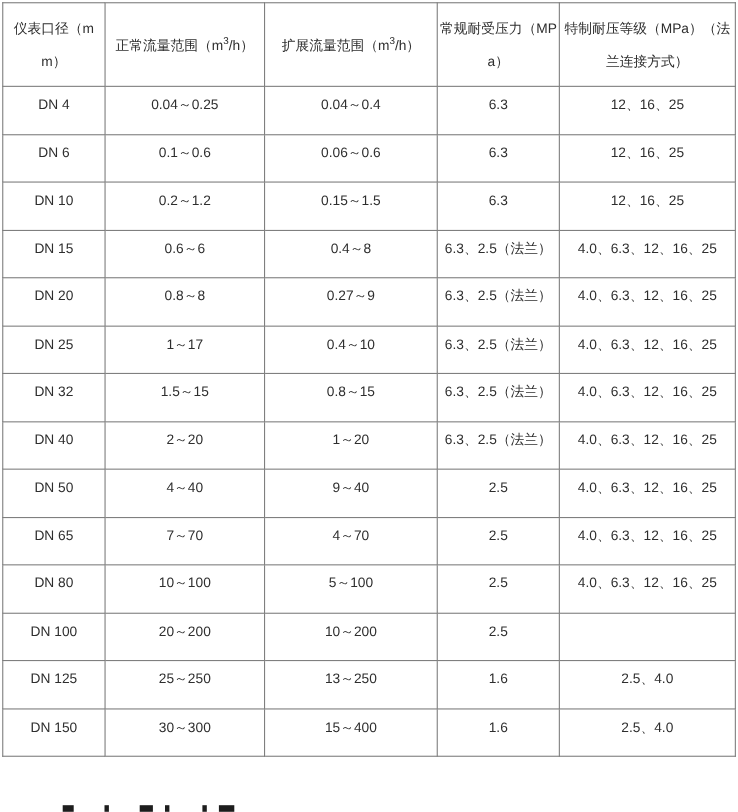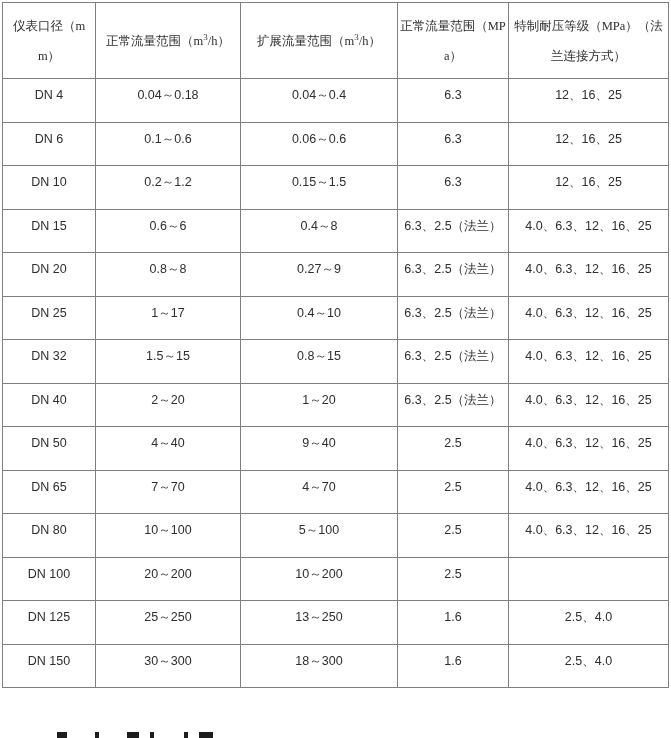--- a/index.html
+++ b/index.html
@@ -32,21 +32,20 @@
     font-weight: normal;
     padding: 0 2px;
     overflow: hidden;
   }
   .spec-table thead tr {
     height: 76px;
   }
   .spec-table th {
     vertical-align: middle;
     line-height: 30px;
-    font-family: Liberation Serif, serif;
   }
   .spec-table tbody tr {
     height: 43.5px;
   }
   .spec-table td {
     vertical-align: top;
     padding-top: 9px;
     line-height: 15px;
   }
   .hdr-line {
@@ -96,33 +95,33 @@
         <div class="hdr-line">仪表口径（m</div>
         <div class="hdr-line">m）</div>
       </th>
       <th>
         <span>正常流量范围（m</span><sup class="unit-sup">3</sup><span>/h）</span>
       </th>
       <th>
         <span>扩展流量范围（m</span><sup class="unit-sup">3</sup><span>/h）</span>
       </th>
       <th>
-        <div class="hdr-line">正常流量范围（MP</div>
+        <div class="hdr-line">常规耐受压力（MP</div>
         <div class="hdr-line">a）</div>
       </th>
       <th>
         <div class="hdr-line">特制耐压等级（MPa）（法</div>
         <div class="hdr-line">兰连接方式）</div>
       </th>
     </tr>
   </thead>
   <tbody>
       <tr>
         <td>DN 4</td>
-        <td>0.04～0.18</td>
+        <td>0.04～0.25</td>
         <td>0.04～0.4</td>
         <td>6.3</td>
         <td>12、16、25</td>
       </tr>
       <tr>
         <td>DN 6</td>
         <td>0.1～0.6</td>
         <td>0.06～0.6</td>
         <td>6.3</td>
         <td>12、16、25</td>
@@ -200,21 +199,21 @@
       <tr>
         <td>DN 125</td>
         <td>25～250</td>
         <td>13～250</td>
         <td>1.6</td>
         <td>2.5、4.0</td>
       </tr>
       <tr>
         <td>DN 150</td>
         <td>30～300</td>
-        <td>18～300</td>
+        <td>15～400</td>
         <td>1.6</td>
         <td>2.5、4.0</td>
       </tr>
     </tbody>
 </table>
 
 <div class="clipped-line">
   <div class="stroke s1"></div>
   <div class="stroke s2"></div>
   <div class="stroke s3"></div>

